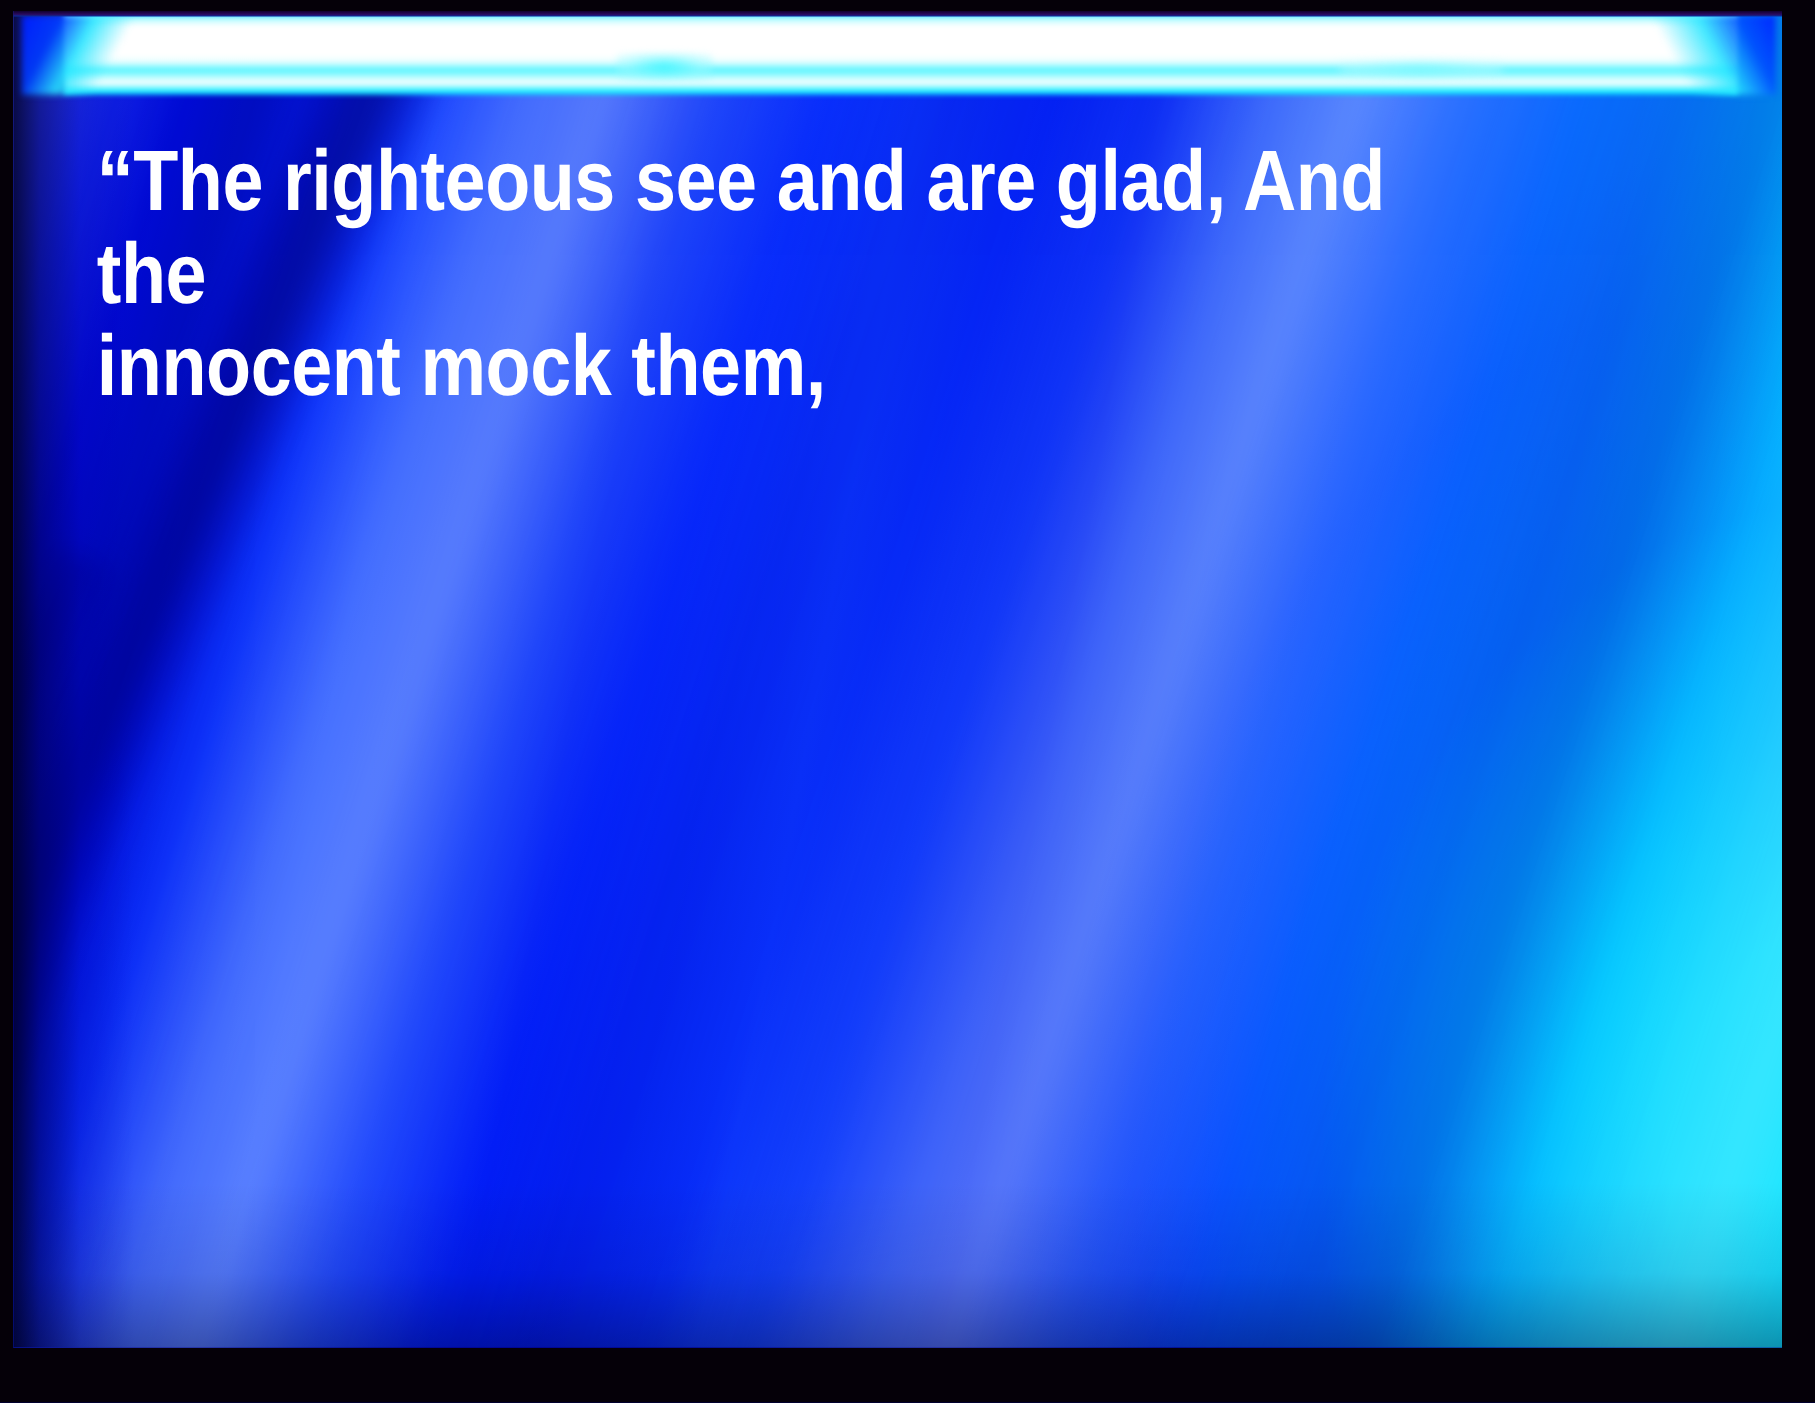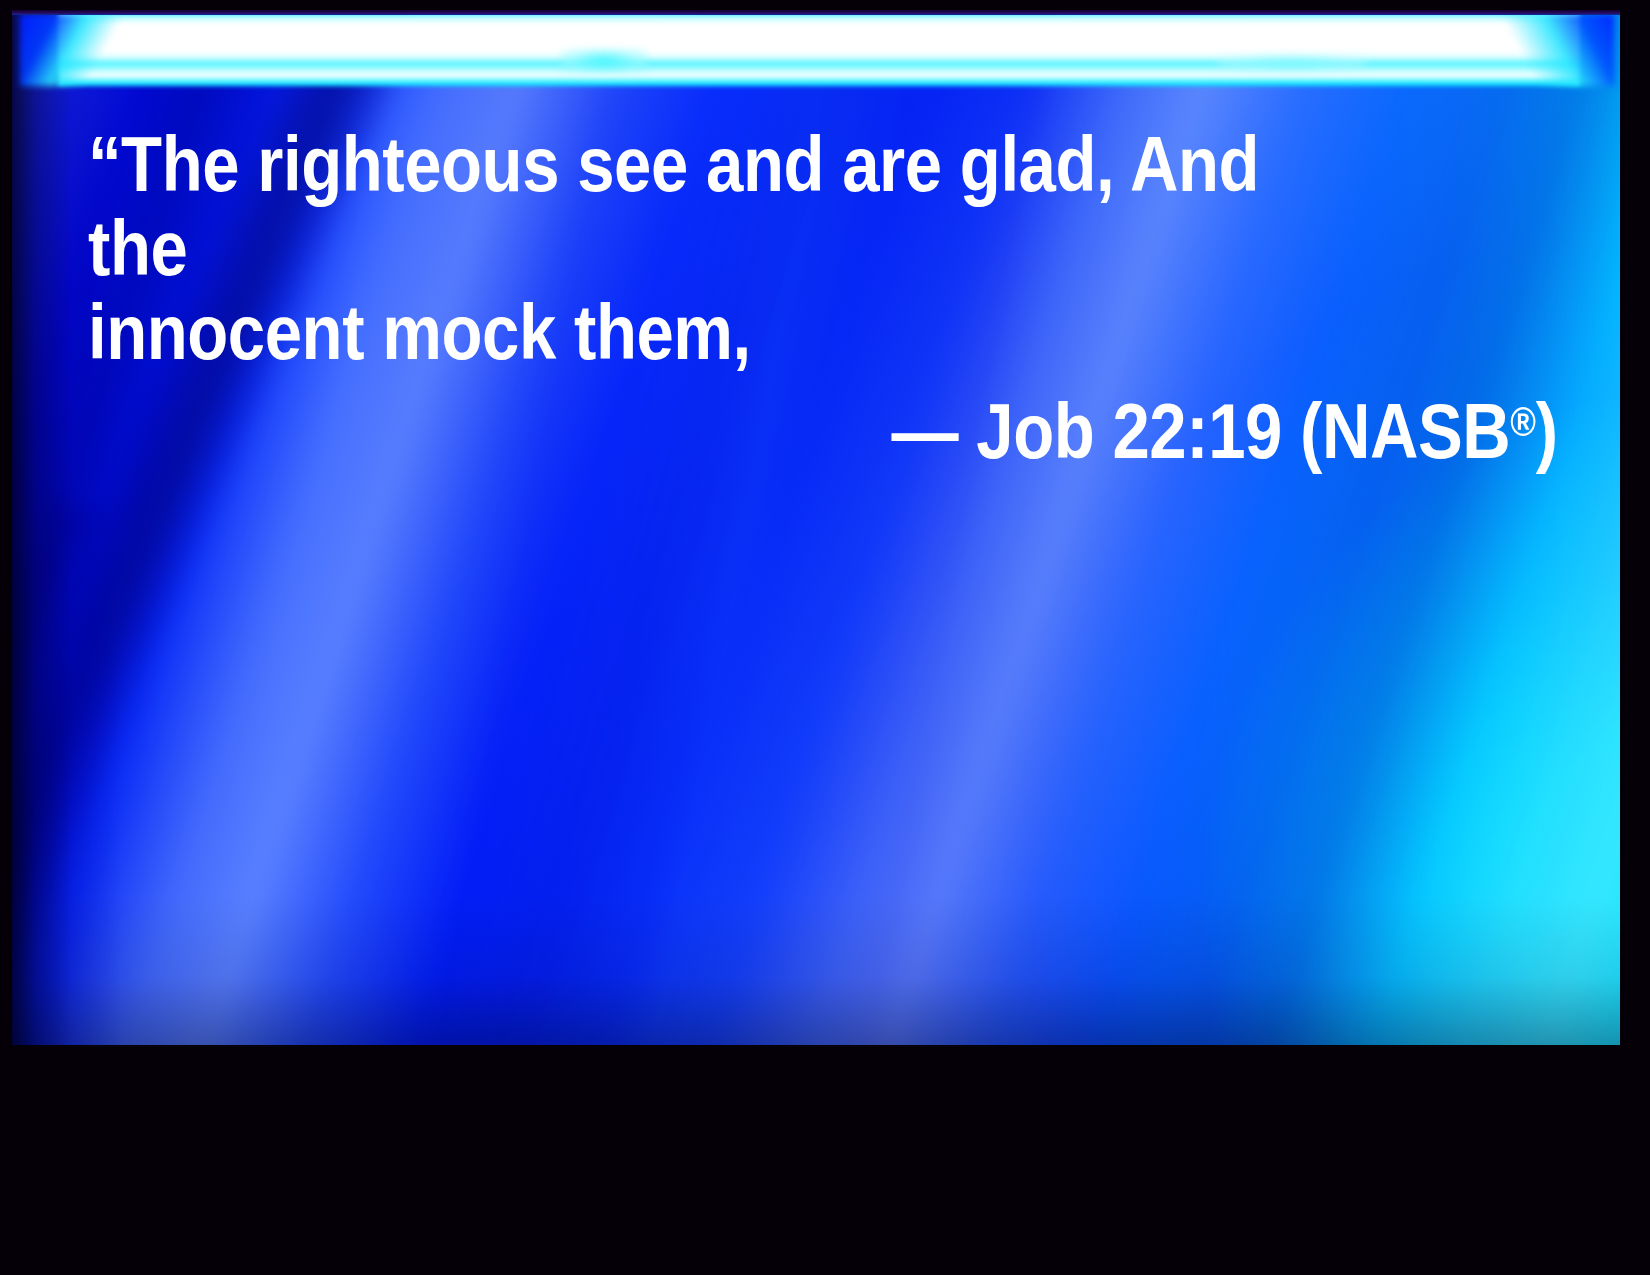--- a/index.html
+++ b/index.html
@@ -23,21 +23,21 @@
     background: #050008;
     overflow: hidden;
   }
 
   
   .slide-canvas {
     position: absolute;
     left: 12px;
     top: 10px;
     width: 1608px;
-    height: 1035px;
+    height: 1215px;
     overflow: hidden;
     background: #0000f4;
   }
 
   
   .bg-base {
     position: absolute;
     inset: 0;
     background: linear-gradient(100deg,
         #0a00d2 0%,
@@ -326,23 +326,18 @@
       <div class="top-seam"></div>
     </div>
 
     <div class="text-layer">
       <div class="verse-block">
 
         <p class="verse-line">“The righteous see and are glad, And the</p>
 
         <p class="verse-line">innocent mock them,</p>
 
-        <p class="attribution">
-          <span class="attr-inner">
-            <span>—</span><span>&nbsp;</span><span>Job 22:19</span><span>&nbsp;</span><span>(NASB</span><span class="reg-mark">®</span><span>)</span>
-          </span>
-        </p>
 
       </div>
     </div>
 
   </div>
 </div>
 
 </body></html>

